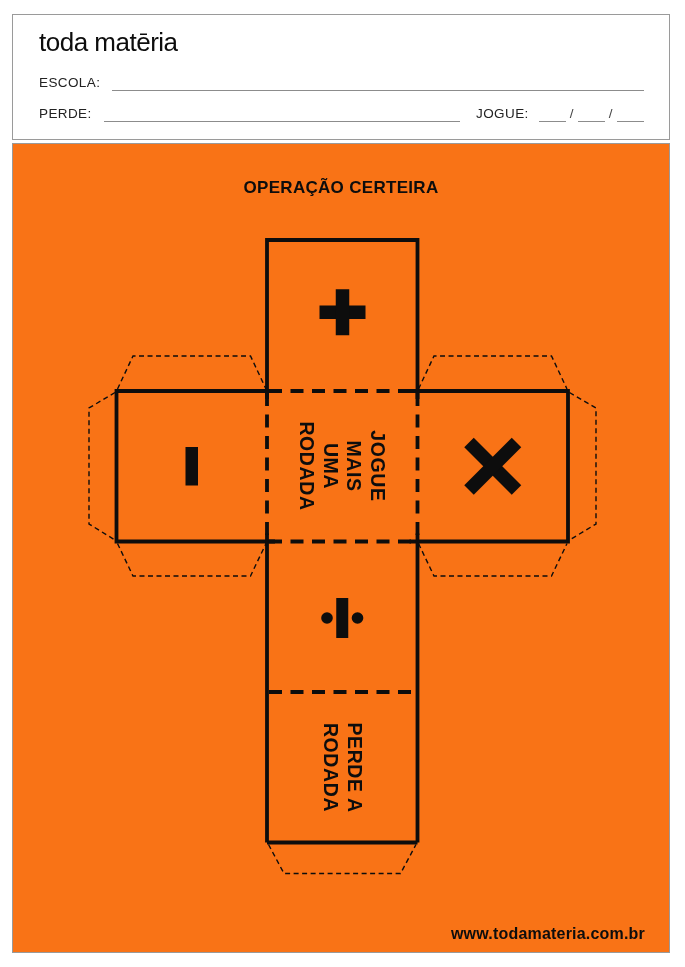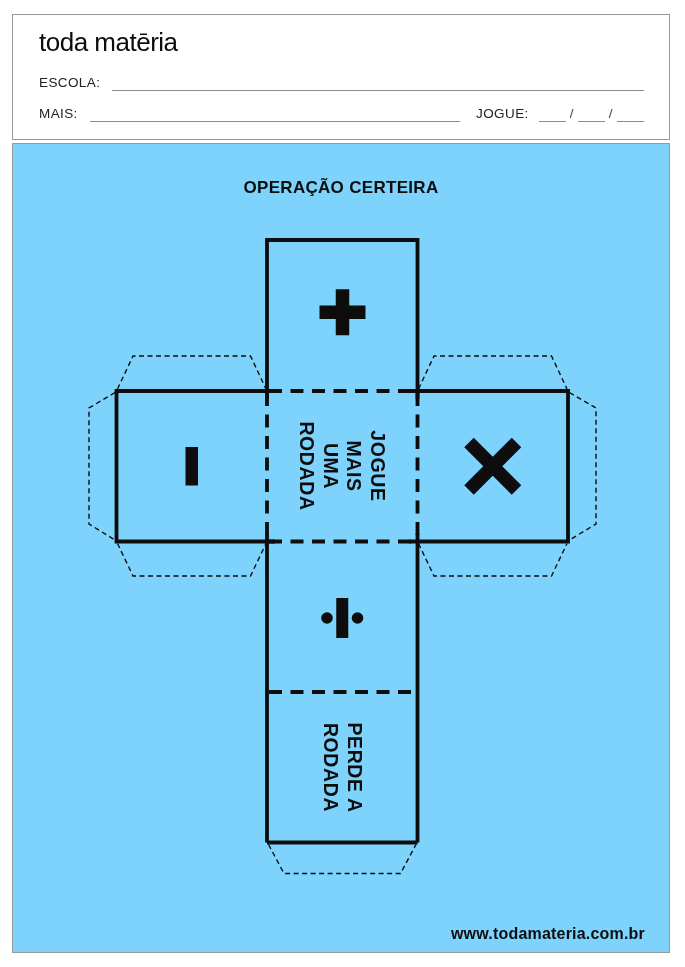--- a/index.html
+++ b/index.html
@@ -25,21 +25,21 @@
   .label{margin-right:12px;white-space:nowrap;padding-bottom:1px;}
   .blank{border-bottom:1.5px solid #8c8c8c;height:15px;}
   .line-escola{flex:1;}
   .line-nome{flex:1;margin-right:16px;}
   .date-label{margin-right:10px;}
   .date-seg{width:27px;border-bottom:1.5px solid #8c8c8c;height:15px;}
   .slash{margin:0 4px;color:#444;padding-bottom:1px;}
   
   .main-box{
     position:absolute;left:12px;top:143px;width:658px;height:810px;
-    border:1px solid #9a9a9a;box-sizing:border-box;background:#7dd3fc;text-decoration:underline;
+    border:1px solid #9a9a9a;box-sizing:border-box;background:#f97316;text-decoration:underline;
   }
   .title{
     position:absolute;top:34px;left:0;right:0;text-align:center;
     font-size:17px;font-weight:bold;letter-spacing:0.3px;color:#0d0d0d;
   }
   svg.net{position:absolute;left:0;top:0;width:656px;height:808px;}
   .s{stroke:#0d0d0d;stroke-width:3.8;fill:none;}
   .d{stroke:#0d0d0d;stroke-width:3.8;fill:none;stroke-dasharray:13 8.5;}
   .f{stroke:#0d0d0d;stroke-width:1.4;fill:none;stroke-dasharray:5 3.5;}
   .sym{fill:#0d0d0d;}
@@ -59,21 +59,21 @@
 </head>
 <body>
 
 <div class="header-box">
   <div class="logo">toda matēria</div>
   <div class="row row-escola">
     <span class="label">ESCOLA:</span>
     <span class="blank line-escola"></span>
   </div>
   <div class="row row-nome">
-    <span class="label">MAIS:</span>
+    <span class="label">PERDE:</span>
     <span class="blank line-nome"></span>
     <span class="label date-label">JOGUE:</span>
     <span class="date-seg"></span>
     <span class="slash">/</span>
     <span class="date-seg"></span>
     <span class="slash">/</span>
     <span class="date-seg"></span>
   </div>
 </div>
 

